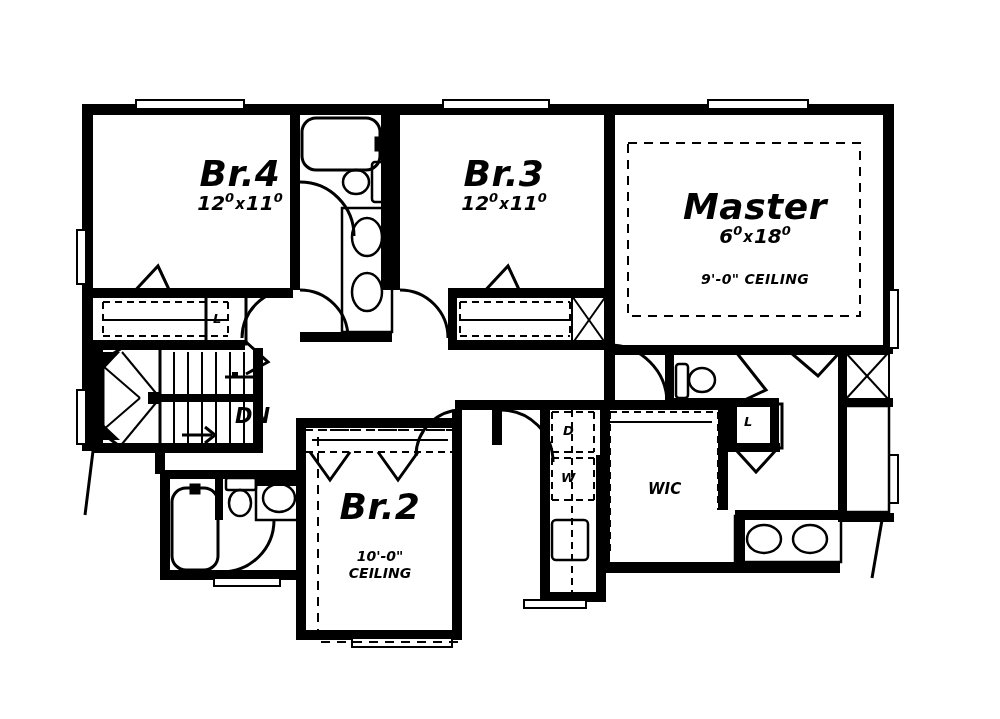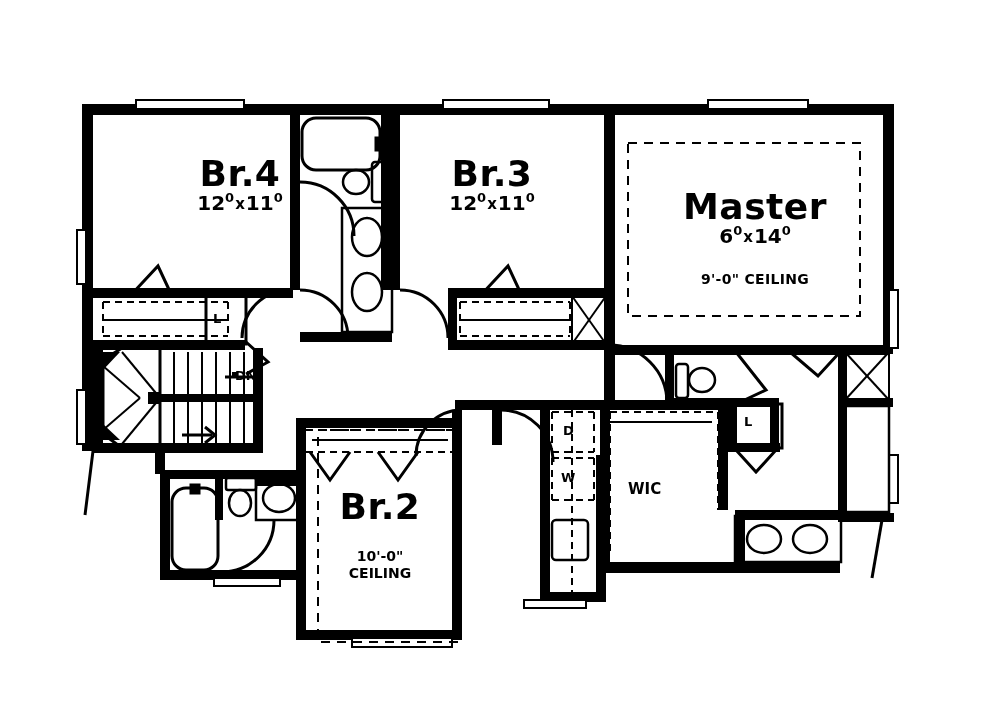--- a/index.html
+++ b/index.html
@@ -12,20 +12,21 @@
     width: 1000px;
     height: 719px;
     overflow: hidden;
     font-family: "DejaVu Sans", sans-serif;
   }
   #plan-stage {
     position: relative;
     width: 1000px;
     height: 719px;
     background: #ec4899;
+    font-style: italic;
   }
   #plan-svg {
     position: absolute;
     left: 0;
     top: 0;
     width: 1000px;
     height: 719px;
     display: block;
   }
   .room-label {
@@ -76,25 +77,26 @@
   .tiny-label {
     position: absolute;
     font-size: 13px;
     font-weight: 700;
     color: #000000;
     white-space: nowrap;
     font-family: "DejaVu Sans", sans-serif;
   }
   .stair-label {
     position: absolute;
-    font-size: 13px;
+    font-size: 21px;
     font-weight: 700;
     color: #000000;
     white-space: nowrap;
     font-family: "DejaVu Sans", sans-serif;
+    margin-top: 36px;
   }
   .ceil-two-line {
     display: block;
     font-size: 14px;
     font-weight: 700;
     line-height: 1.25;
   }
 </style>
 </head>
 <body>
@@ -393,44 +395,44 @@
     </g>
   </svg>
 
   <div class="room-label" style="left:140px; top:155px; width:200px;">
     <span class="rm-name">Br.4</span>
     <span class="rm-dim">
       <span>12</span><span class="sup">0</span><span class="xs">x</span><span>11</span><span class="sup">0</span>
     </span>
   </div>
 
-  <div class="room-label" style="left:392px; top:155px; width:200px;">
+  <div class="room-label" style="left:404px; top:155px; width:200px;">
     <span class="rm-name">Br.3</span>
     <span class="rm-dim">
       <span>12</span><span class="sup">0</span><span class="xs">x</span><span>11</span><span class="sup">0</span>
     </span>
   </div>
 
   <div class="room-label" style="left:640px; top:188px; width:230px;">
     <span class="rm-name">Master</span>
     <span class="rm-dim">
-      <span>6</span><span class="sup">0</span><span class="xs">x</span><span>14</span><span class="sup">0</span>
+      <span>6</span><span class="sup">0</span><span class="xs">x</span><span>18</span><span class="sup">0</span>
     </span>
     <span class="rm-ceil" style="margin-top:26px;">9'-0" CEILING</span>
   </div>
 
   <div class="room-label" style="left:300px; top:488px; width:160px;">
     <span class="rm-name">Br.2</span>
     <span class="ceil-two-line" style="margin-top:22px;">10'-0"</span>
     <span class="ceil-two-line">CEILING</span>
   </div>
 
   <div class="stair-label" style="left:235px; top:368px;">DN</div>
 
-  <div class="small-label" style="left:628px; top:480px;">WIC</div>
+  <div class="small-label" style="left:648px; top:480px;">WIC</div>
 
   <div class="tiny-label" style="left:213px; top:311px;">L</div>
 
   <div class="tiny-label" style="left:744px; top:414px;">L</div>
 
   <div class="tiny-label" style="left:563px; top:423px;">D</div>
 
   <div class="tiny-label" style="left:561px; top:470px;">W</div>
 
   <svg style="position:absolute; left:0; top:0; width:1000px; height:719px; pointer-events:none;">

